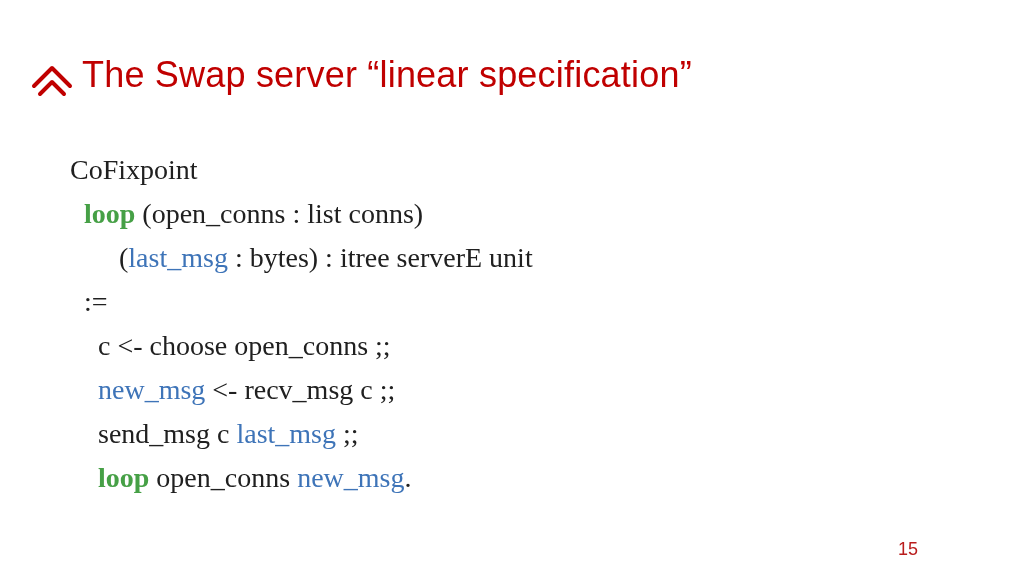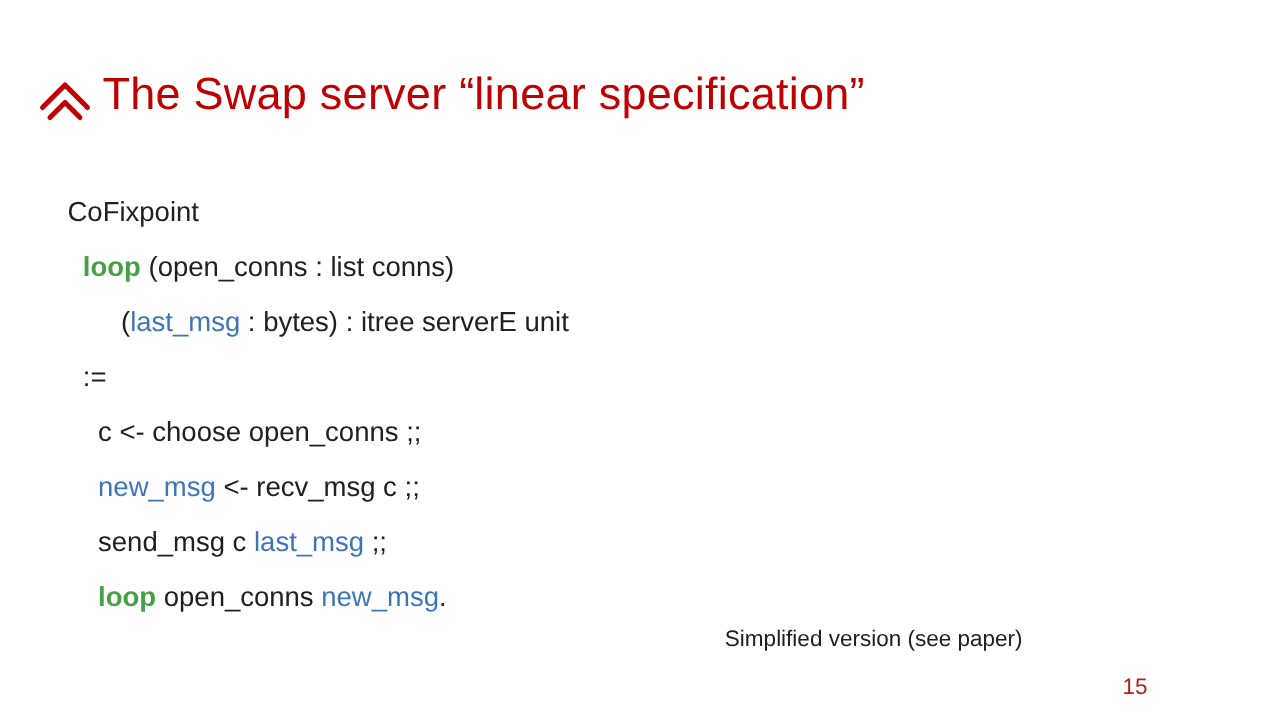--- a/index.html
+++ b/index.html
@@ -29,24 +29,24 @@
     position: absolute;
     left: 82px;
     top: 54px;
     font-size: 36px;
     font-weight: 400;
     color: #C00000;
     letter-spacing: 0.2px;
   }
   .code-block {
     position: absolute;
-    left: 54px;
+    left: 70px;
     top: 148px;
-    font-family: Liberation Sans, sans-serif;
-    font-size: 22px;
+    font-family: Liberation Serif, serif;
+    font-size: 28px;
     line-height: 44px;
     color: #202020;
     white-space: pre;
   }
   .kw-green { color: #46A046; font-weight: bold; }
   .kw-blue  { color: #3E74B8; }
   .footnote {
     position: absolute;
     right: 130px;
     bottom: 54px;
@@ -77,17 +77,16 @@
 
   <div class="code-block"><span>CoFixpoint</span>
   <span class="kw-green">loop</span><span> (open_conns : list conns)</span>
        <span>(</span><span class="kw-blue">last_msg</span><span> : bytes) : itree serverE unit</span>
   <span>:=</span>
     <span>c &lt;- choose open_conns ;;</span>
     <span class="kw-blue">new_msg</span><span> &lt;- recv_msg c ;;</span>
     <span>send_msg c </span><span class="kw-blue">last_msg</span><span> ;;</span>
     <span class="kw-green">loop</span><span> open_conns </span><span class="kw-blue">new_msg</span><span>.</span></div>
 
-  <div class="footnote">Simplified version (see paper)</div>
 
   <div class="pagenum">15</div>
 
 </div>
 
 </body></html>

